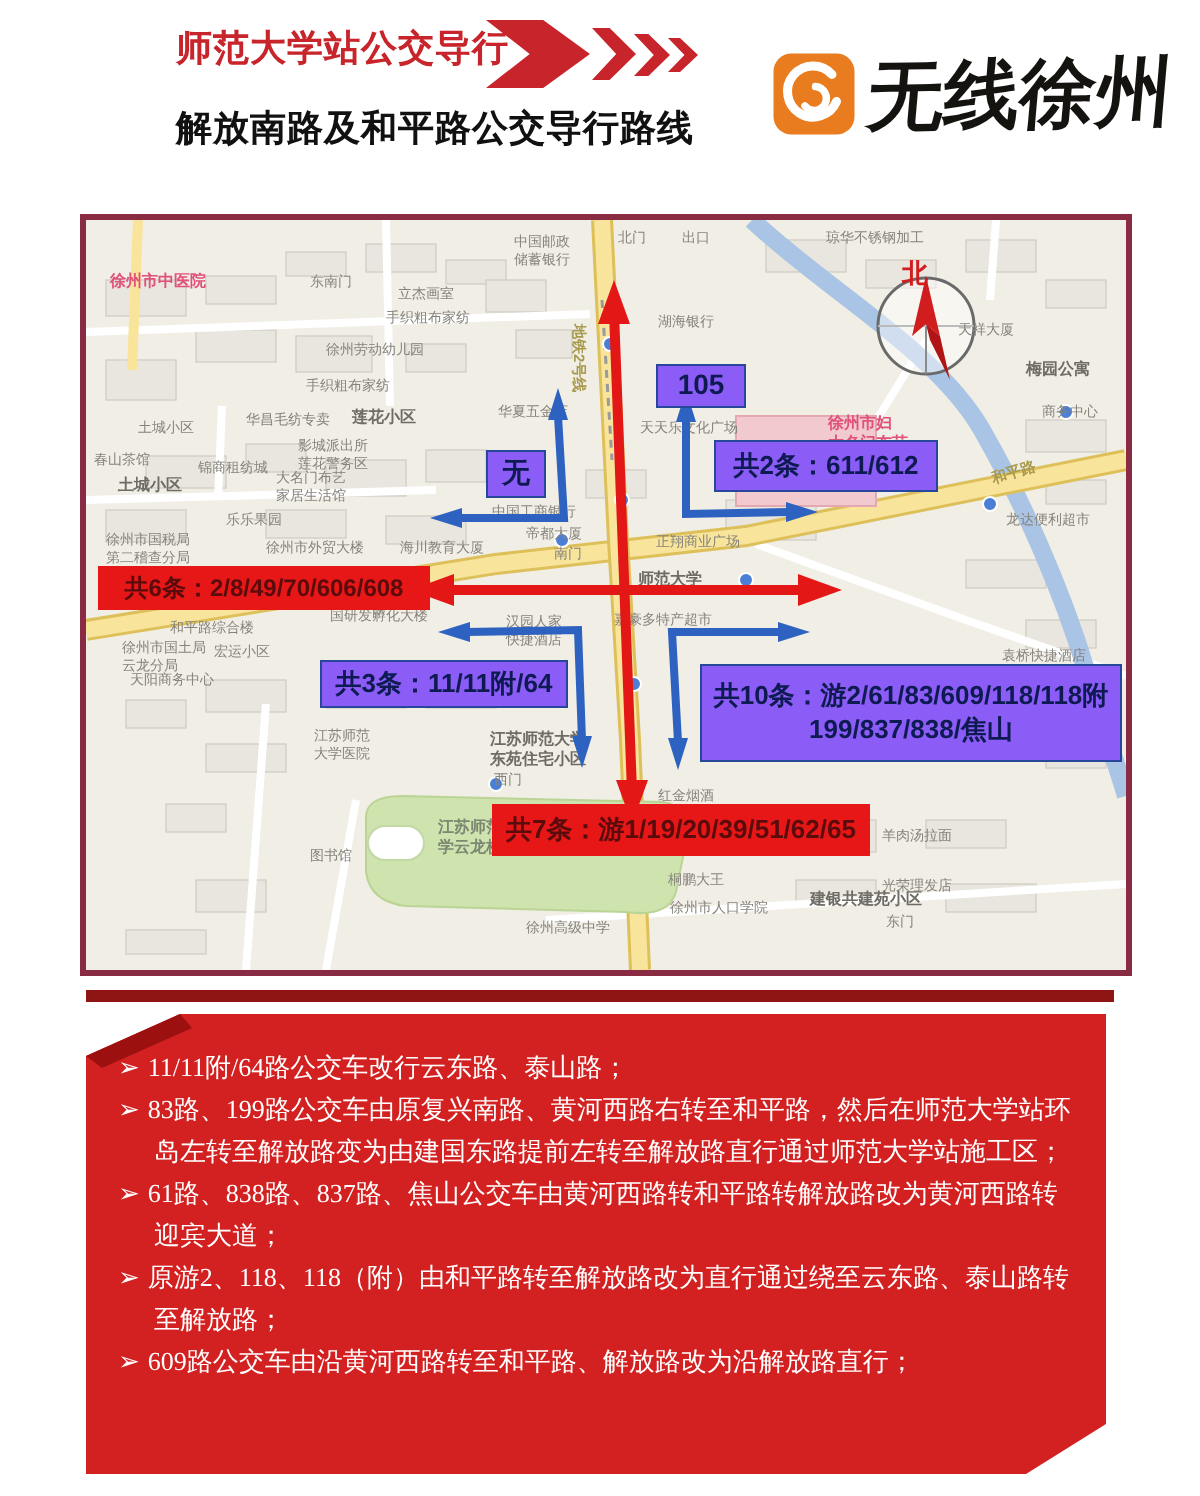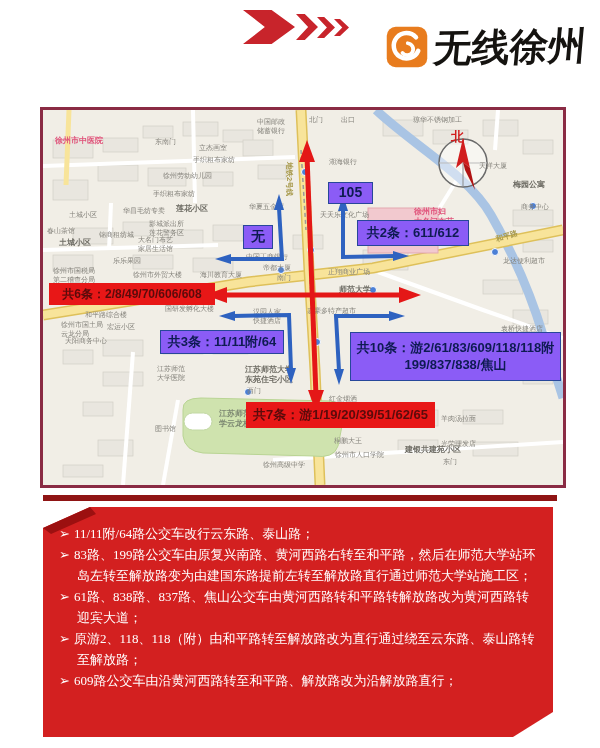--- a/index.html
+++ b/index.html
@@ -41,24 +41,26 @@
     clip-path:polygon(0 33px,47px 12px,53px 19px,8px 39px);}
   #notice-list{position:absolute;left:16px;top:28px;width:480px;
     font-family:"Liberation Serif","DejaVu Serif",serif;color:#ffffff;font-size:13px;line-height:21px;}
   .nitem{padding-left:18px;text-indent:-18px;font-family:Liberation Serif, serif;}
   .nmark{display:inline;margin-right:4px;}
 </style>
 </head>
 <body>
 <div id="page">
 
+  <div id="title">师范大学站公交导行</div>
   <div id="chev-big" class="chev"></div>
   <div id="chev-1" class="chev"></div>
   <div id="chev-2" class="chev"></div>
   <div id="chev-3" class="chev"></div>
+  <div id="subtitle">解放南路及和平路公交导行路线</div>
 
   <div id="logo">
     <svg width="56" height="56" viewBox="0 0 56 56">
       <rect x="1" y="1" width="54" height="54" rx="12" fill="#e87c1e"></rect>
       <g stroke="#ffffff" fill="none" stroke-linecap="round">
         <path d="M40,15 A17,17 0 1 0 43,33" stroke-width="6"></path>
         <path d="M29,23 A8,8 0 1 1 22,36" stroke-width="5"></path>
       </g>
     </svg>
     <div id="logo-text">无线徐州</div>
@@ -229,21 +231,21 @@
         <div class="mlabel g" style="left: 90px; top: 161px;">徐州市外贸大楼</div>
         <div class="mlabel g" style="left: 157px; top: 161px;">海川教育大厦</div>
         <div class="mlabel g" style="left: 234px; top: 164px;">南门</div>
         <div class="mlabel g" style="left: 206px; top: 93px;">华夏五金店</div>
         <div class="mlabel g" style="left: 203px; top: 143px;">中国工商银行</div>
         <div class="mlabel g" style="left: 220px; top: 154px;">帝都大厦</div>
         <div class="mlabel g" style="left: 277px; top: 101px;">天天乐文化广场</div>
         <div class="mlabel pink" style="left: 371px; top: 97px;">徐州市妇
 大名门布艺</div>
         <div class="mlabel g" style="left: 285px; top: 158px;">正翔商业广场</div>
-        <div class="mlabel gb" style="left: 276px; top: 175px; margin-left: 20px;">师范大学</div>
+        <div class="mlabel gb" style="left: 276px; top: 175px;">师范大学</div>
         <div class="mlabel road" style="left: 452px; top: 126px; transform: rotate(-17deg); transform-origin: left top;">和平路</div>
         <div class="mlabel road" style="left: 250px; top: 52px; transform: rotate(90deg); transform-origin: left top;">地铁2号线</div>
         <div class="mlabel g" style="left: 460px; top: 147px;">龙达便利超市</div>
         <div class="mlabel g" style="left: 458px; top: 215px;">袁桥快捷酒店</div>
         <div class="mlabel gb" style="left: 444px; top: 261px;">好来花园</div>
         <div class="mlabel g" style="left: 42px; top: 201px;">和平路综合楼</div>
         <div class="mlabel g" style="left: 18px; top: 211px;">徐州市国土局
 云龙分局</div>
         <div class="mlabel g" style="left: 64px; top: 213px;">宏运小区</div>
         <div class="mlabel g" style="left: 22px; top: 227px;">天阳商务中心</div>

